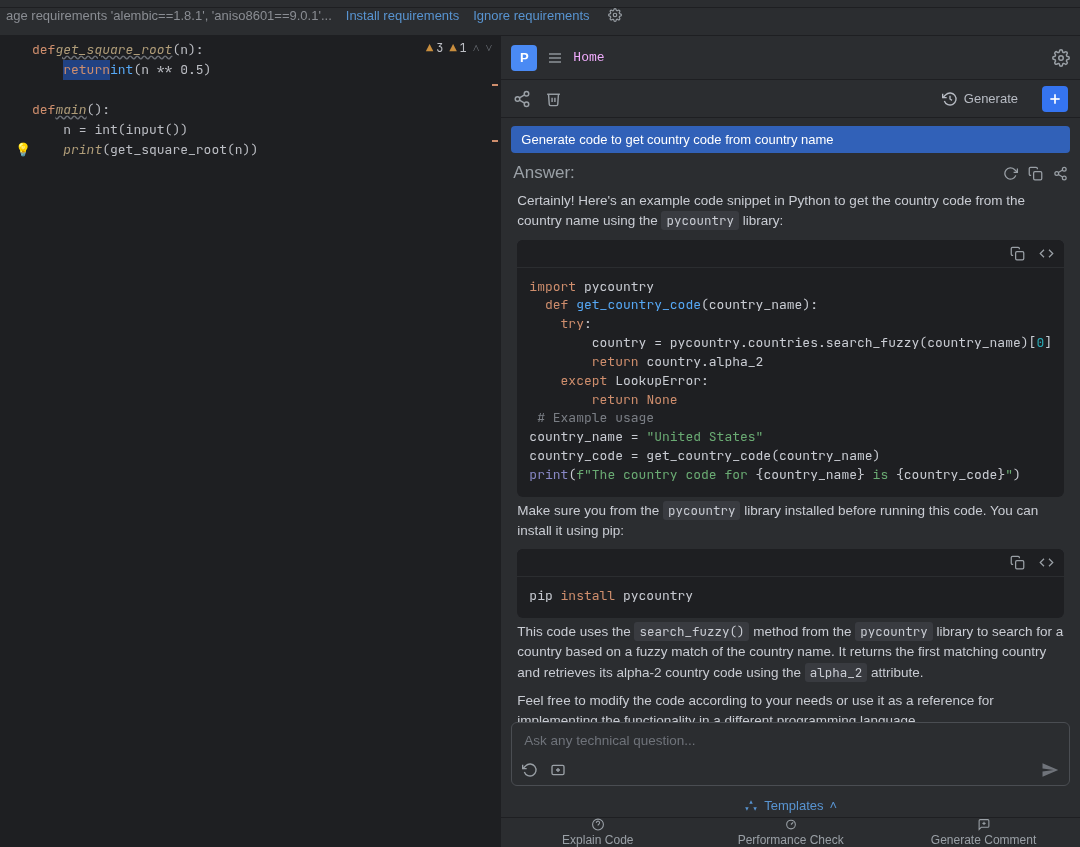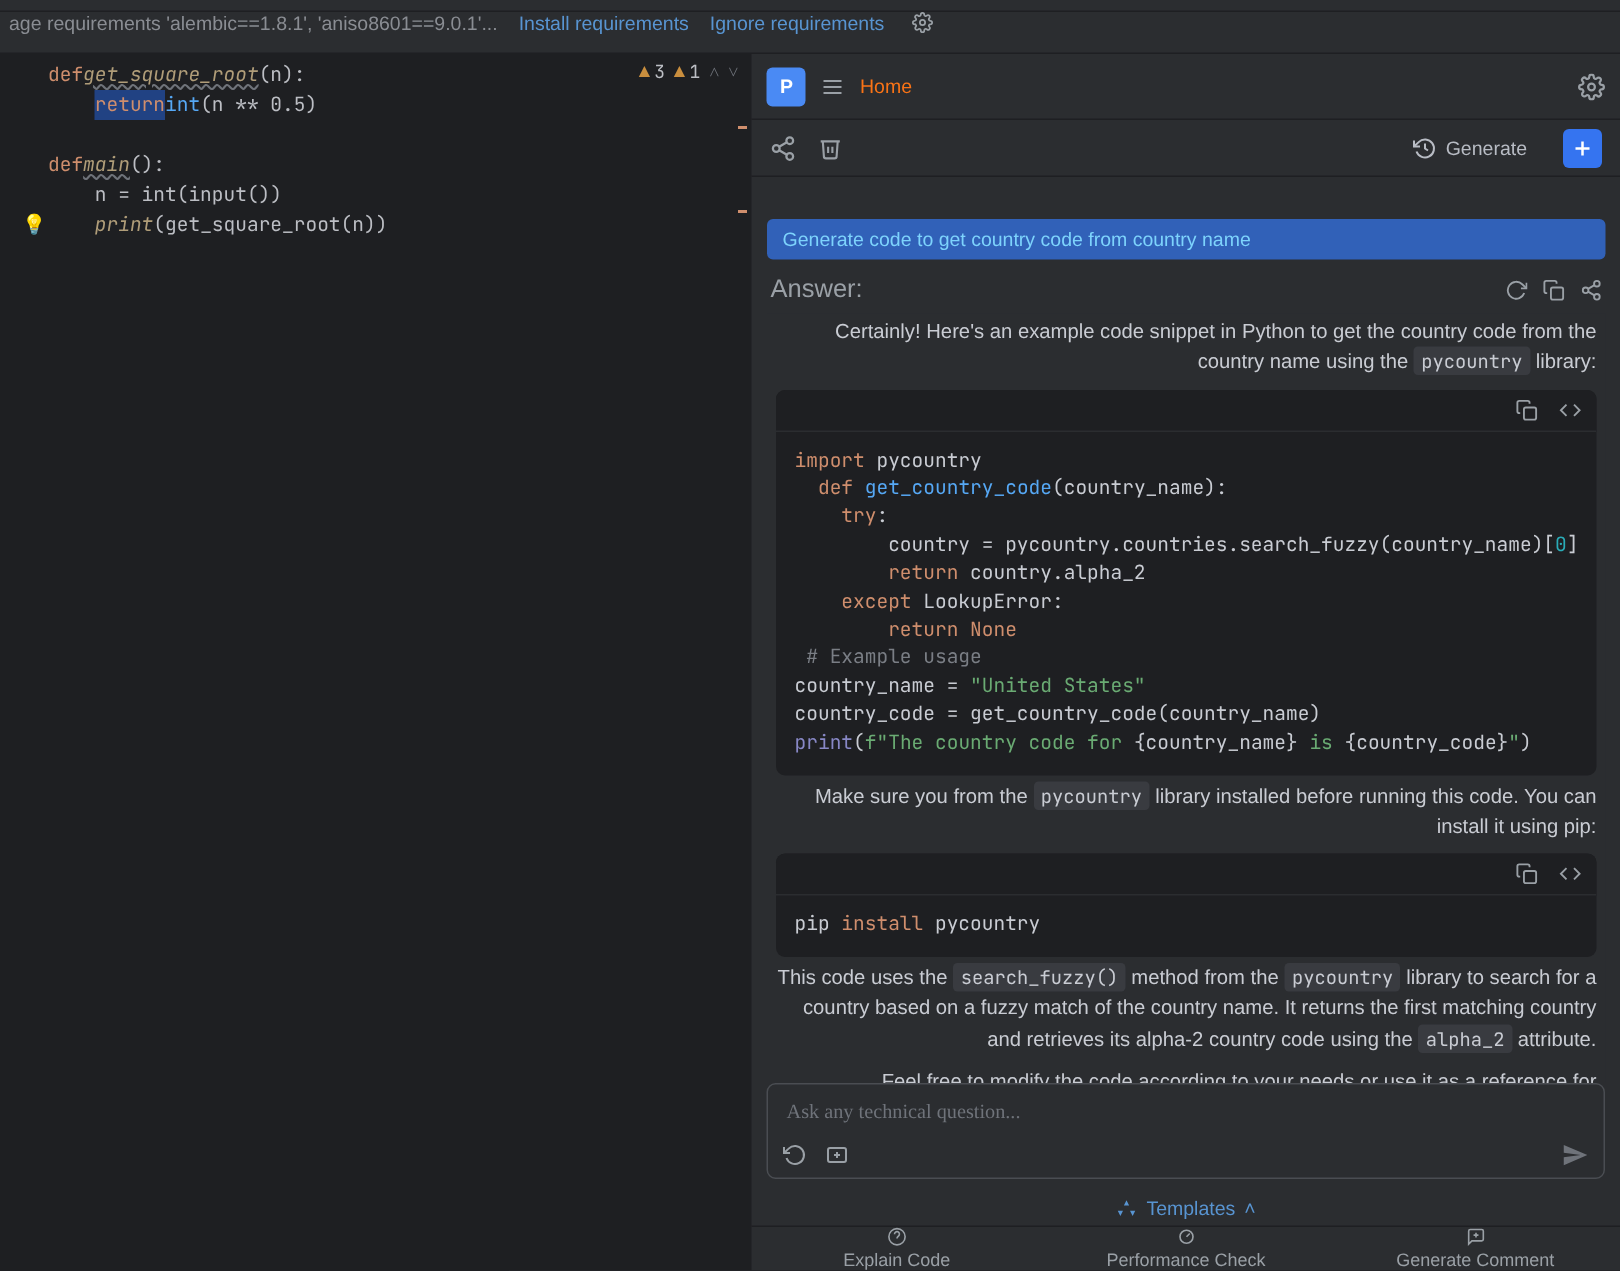--- a/index.html
+++ b/index.html
@@ -83,21 +83,21 @@
 }
 .proj-badge {
   width: 26px; height: 26px;
   background: #4a8af4;
   color: #fff;
   display: flex; align-items: center; justify-content: center;
   border-radius: 4px;
   font-weight: 600;
 }
 .hamb { color: #9aa0a6; }
-.tab-home { color: #f97316; }
+.tab-home { color: #f0abfc; font-family: Liberation Mono, monospace; }
 .flex-spacer { flex: 1; }
 .gear-top { color: #9aa0a6; cursor: pointer; }
 .asst-toolbar {
   display: flex;
   align-items: center;
   height: 38px;
   padding: 0 12px;
   gap: 14px;
   border-bottom: 1px solid #1e1f22;
 }
@@ -108,42 +108,41 @@
   width: 26px; height: 26px;
   background: #3574f0;
   color: #fff;
   border-radius: 4px;
   display: flex; align-items: center; justify-content: center;
   cursor: pointer;
 }
 .convo { flex: 1; overflow-y: auto; padding: 8px 10px; }
 .user-bubble {
   background: #3161b8;
-  color: #7dd3fc;
+  color: #ffffff;
   padding: 6px 10px;
   border-radius: 4px;
   font-size: 13px;
-  margin-top: 20px;
 }
 .answer-row {
   display: flex;
   align-items: center;
   margin: 10px 2px 6px;
   color: #9aa0a6;
   font-size: 17px;
 }
 .answer-row .acts { margin-left: auto; display: flex; gap: 10px; }
 .answer-body {
   background: #2b2d30;
   color: #c9ccd3;
   font-size: 13.5px;
   line-height: 1.5;
   padding: 2px 6px;
 }
-.answer-body p { margin-bottom: 8px; text-align: right; }
+.answer-body p { margin-bottom: 8px; }
 code.inline {
   background: #393b40;
   padding: 1px 5px;
   border-radius: 3px;
   font-family: "JetBrains Mono", Consolas, monospace;
   font-size: 12.5px;
   color: #c9ccd3;
 }
 .code-block {
   background: #1e1f22;
@@ -179,21 +178,21 @@
   border-radius: 6px;
   background: #2b2d30;
   display: flex;
   flex-direction: column;
 }
 .input-box textarea {
   background: transparent;
   border: none;
   outline: none;
   color: #ef4444;
-  font-family: Liberation Serif, serif;
+  font-family: Liberation Sans, sans-serif;
   font-size: 13.5px;
   padding: 10px 12px 4px;
   resize: none;
   height: 34px;
 }
 .input-box textarea::placeholder { color: #6f737a; }
 .input-actions {
   display: flex;
   align-items: center;
   padding: 4px 10px 6px;

